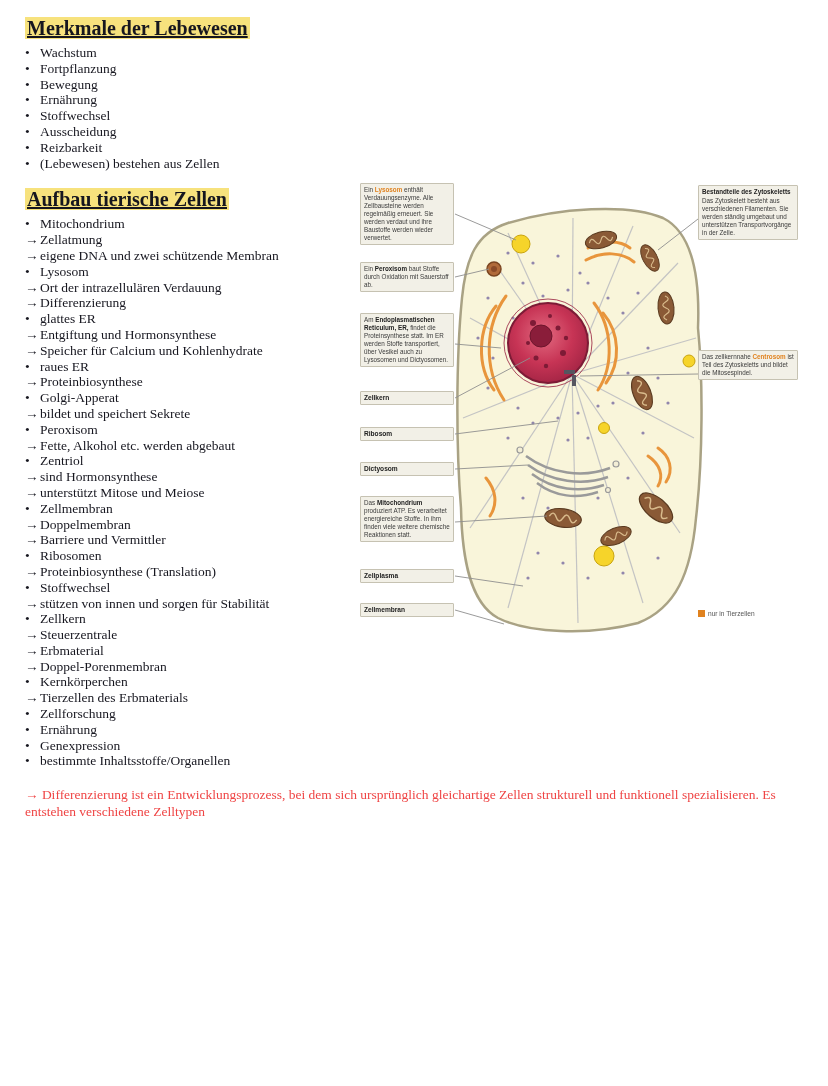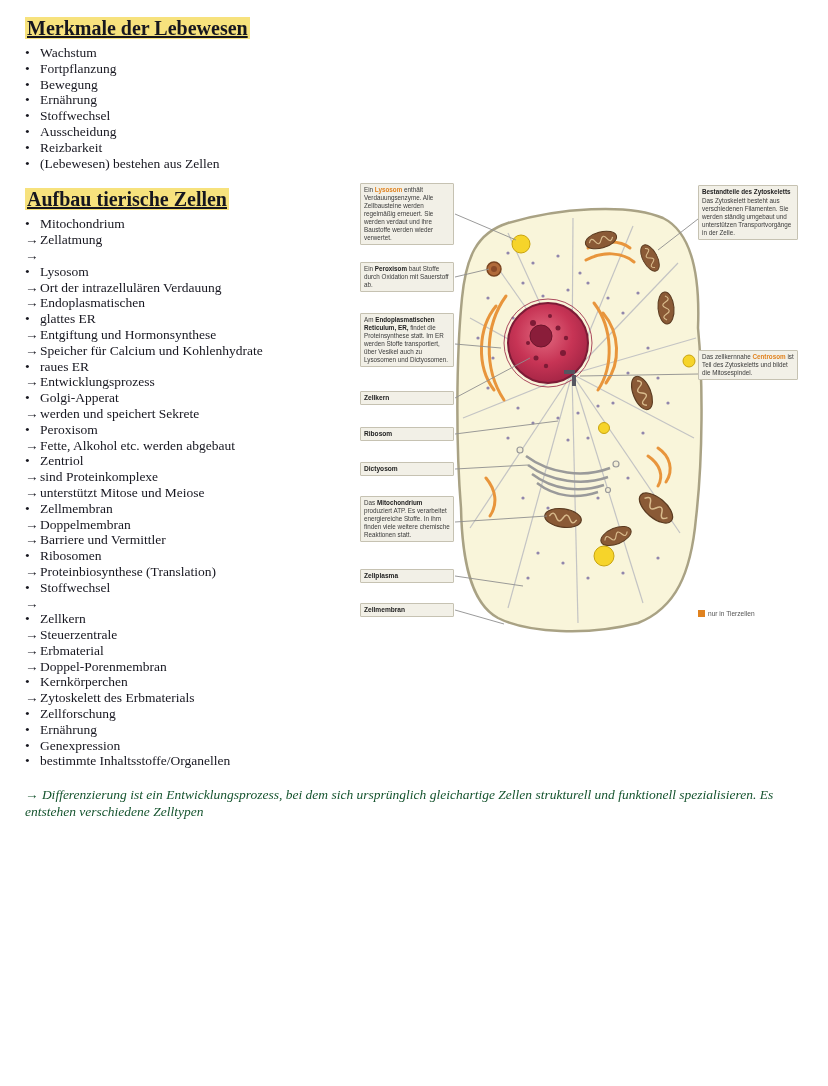--- a/index.html
+++ b/index.html
@@ -8,21 +8,21 @@
     font-family:"Liberation Serif", serif; color:#16161f; overflow:hidden;border-radius:9px;
   }
   .content { position:absolute; left:25px; top:0; width:782px; }
   h2.sec-title { font-size:20px; line-height:24px; font-weight:bold; margin:0 0 5px 0; }
   .sec-first h2.sec-title { margin-top:6px; }
   .sec h2.sec-title { margin-top:16px; }
   .hl { background:#f7e27d; text-decoration:underline; text-decoration-thickness:1.5px; padding:0 2px; }
   ul.items { list-style:none; margin:0; padding:0; font-size:13.5px; line-height:15.8px; }
   li.item { display:flex; }
   li.item .marker { flex:0 0 15px; width:15px; }
-  .notes { margin-top:18px; width:782px; color:#14532d; font-size:13.5px; line-height:16.5px;font-style:italic; }
+  .notes { margin-top:18px; width:782px; color:#ef4444; font-size:13.5px; line-height:16.5px; }
   .notes p { margin:0 0 4px 0; }
 
   
   .diagram { position:absolute; left:358px; top:178px; width:462px; height:470px; }
   .diagram svg { position:absolute; left:0; top:0; }
   .dlabel {
     position:absolute; font-family:"Liberation Sans", sans-serif;
     font-size:6.3px; line-height:1.28; color:#3a3a3a;
     background:#f2f0e7; border:1px solid #c6c2b2; border-radius:1px;
     padding:2px 3px; box-sizing:border-box; z-index:2;
@@ -110,35 +110,36 @@
             <span class="txt">Mitochondrium</span>
           </li>
 
           <li class="item">
             <span class="marker">→</span>
             <span class="txt">Zellatmung</span>
           </li>
 
           <li class="item">
             <span class="marker">→</span>
+            <span class="txt">eigene DNA und zwei schützende Membran</span>
           </li>
 
           <li class="item">
             <span class="marker">•</span>
             <span class="txt">Lysosom</span>
           </li>
 
           <li class="item">
             <span class="marker">→</span>
             <span class="txt">Ort der intrazellulären Verdauung</span>
           </li>
 
           <li class="item">
             <span class="marker">→</span>
-            <span class="txt">Endoplasmatischen</span>
+            <span class="txt">Differenzierung</span>
           </li>
 
           <li class="item">
             <span class="marker">•</span>
             <span class="txt">glattes ER</span>
           </li>
 
           <li class="item">
             <span class="marker">→</span>
             <span class="txt">Entgiftung und Hormonsynthese</span>
@@ -149,51 +150,51 @@
             <span class="txt">Speicher für Calcium und Kohlenhydrate</span>
           </li>
 
           <li class="item">
             <span class="marker">•</span>
             <span class="txt">raues ER</span>
           </li>
 
           <li class="item">
             <span class="marker">→</span>
-            <span class="txt">Entwicklungsprozess</span>
+            <span class="txt">Proteinbiosynthese</span>
           </li>
 
           <li class="item">
             <span class="marker">•</span>
             <span class="txt">Golgi-Apperat</span>
           </li>
 
           <li class="item">
             <span class="marker">→</span>
-            <span class="txt">werden und speichert Sekrete</span>
+            <span class="txt">bildet und speichert Sekrete</span>
           </li>
 
           <li class="item">
             <span class="marker">•</span>
             <span class="txt">Peroxisom</span>
           </li>
 
           <li class="item">
             <span class="marker">→</span>
             <span class="txt">Fette, Alkohol etc. werden abgebaut</span>
           </li>
 
           <li class="item">
             <span class="marker">•</span>
             <span class="txt">Zentriol</span>
           </li>
 
           <li class="item">
             <span class="marker">→</span>
-            <span class="txt">sind Proteinkomplexe</span>
+            <span class="txt">sind Hormonsynthese</span>
           </li>
 
           <li class="item">
             <span class="marker">→</span>
             <span class="txt">unterstützt Mitose und Meiose</span>
           </li>
 
           <li class="item">
             <span class="marker">•</span>
             <span class="txt">Zellmembran</span>
@@ -219,20 +220,21 @@
             <span class="txt">Proteinbiosynthese (Translation)</span>
           </li>
 
           <li class="item">
             <span class="marker">•</span>
             <span class="txt">Stoffwechsel</span>
           </li>
 
           <li class="item">
             <span class="marker">→</span>
+            <span class="txt">stützen von innen und sorgen für Stabilität</span>
           </li>
 
           <li class="item">
             <span class="marker">•</span>
             <span class="txt">Zellkern</span>
           </li>
 
           <li class="item">
             <span class="marker">→</span>
             <span class="txt">Steuerzentrale</span>
@@ -248,21 +250,21 @@
             <span class="txt">Doppel-Porenmembran</span>
           </li>
 
           <li class="item">
             <span class="marker">•</span>
             <span class="txt">Kernkörperchen</span>
           </li>
 
           <li class="item">
             <span class="marker">→</span>
-            <span class="txt">Zytoskelett des Erbmaterials</span>
+            <span class="txt">Tierzellen des Erbmaterials</span>
           </li>
         </ul>
     </section>
 
     <section class="sec">
       <ul class="items">
 
           <li class="item">
             <span class="marker">•</span>
             <span class="txt">Zellforschung</span>

